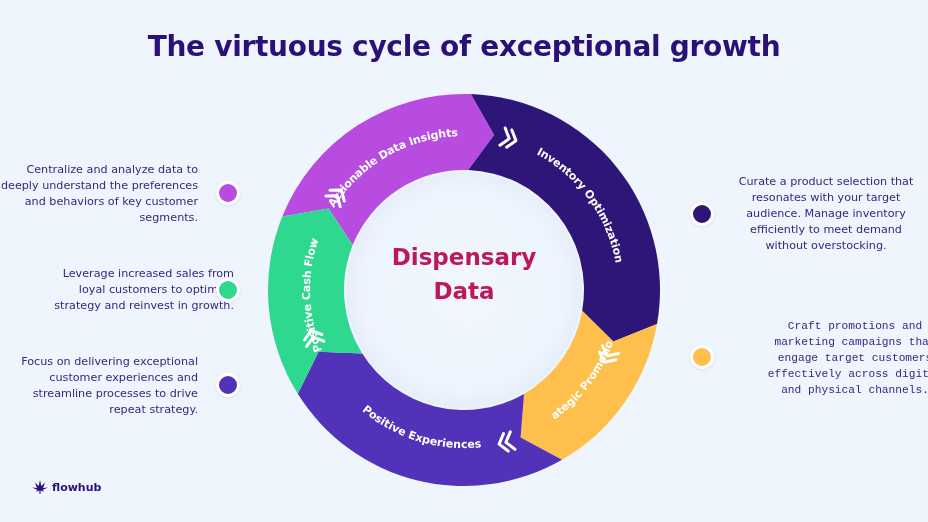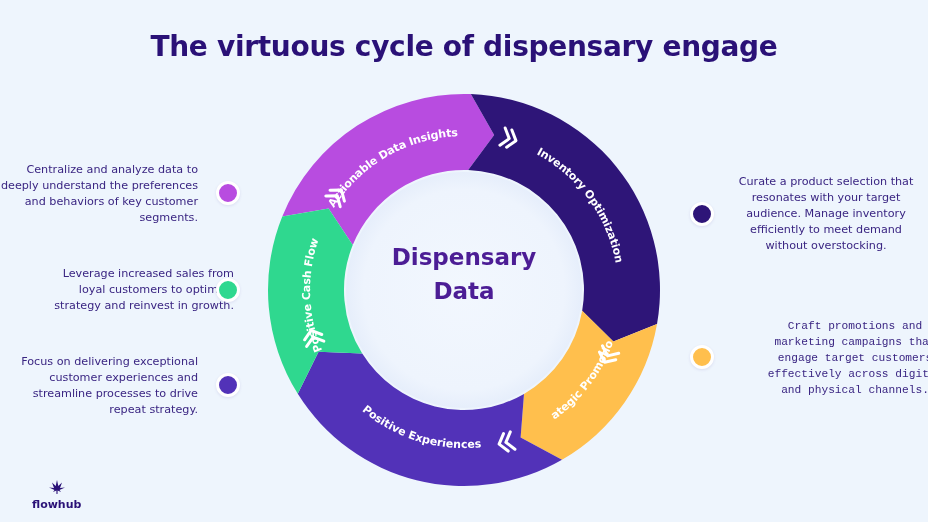--- a/index.html
+++ b/index.html
@@ -19,32 +19,32 @@
     position:absolute; font-size:11.2px; line-height:16px; color:#3a2582;
   }
   .desc.left { text-align:right; width:200px; }
   .desc.right { text-align:center; width:190px; }
   .dot {
     position:absolute; width:18px; height:18px; border-radius:50%;
     border:3px solid #ffffff; box-sizing:content-box;
     box-shadow:0 1px 3px rgba(80,60,160,0.12);
   }
   svg.ring { position:absolute; left:0; top:0; }
-  .logo { position:absolute; left:32px; top:480px; display:flex; align-items:center; gap:4px;flex-direction:column; }
+  .logo { position:absolute; left:32px; top:480px; display:flex; align-items:center; gap:4px; }
   .logo-text { font-size:11px; font-weight:bold; color:#2a1177; }
   .center-text {
     position:absolute; left:364px; top:240px; width:200px;
     text-align:center; font-weight:bold; font-size:23px; line-height:34px;
-    color:#4c1d95;
+    color:#be185d;
   }
 </style>
 </head>
 <body>
 
-<div class="title">The virtuous cycle of dispensary engage</div>
+<div class="title">The virtuous cycle of exceptional growth</div>
 
 <div class="desc left" style="left:0px; top:162px; width:198px;">Centralize and analyze data to deeply understand the preferences and behaviors of key customer segments.</div>
 <div class="dot" style="left:216px; top:181px; background:#b84ce0;"></div>
 
 <div class="desc left" style="left:0px; top:266px; width:198px;margin-left:36px;">Leverage increased sales from loyal customers to optimize strategy and reinvest in growth.</div>
 <div class="dot" style="left:216px; top:278px; background:#2fd88f;"></div>
 
 <div class="desc left" style="left:0px; top:354px; width:198px;">Focus on delivering exceptional customer experiences and streamline processes to drive repeat strategy.</div>
 <div class="dot" style="left:216px; top:373px; background:#5232b8;"></div>
 

